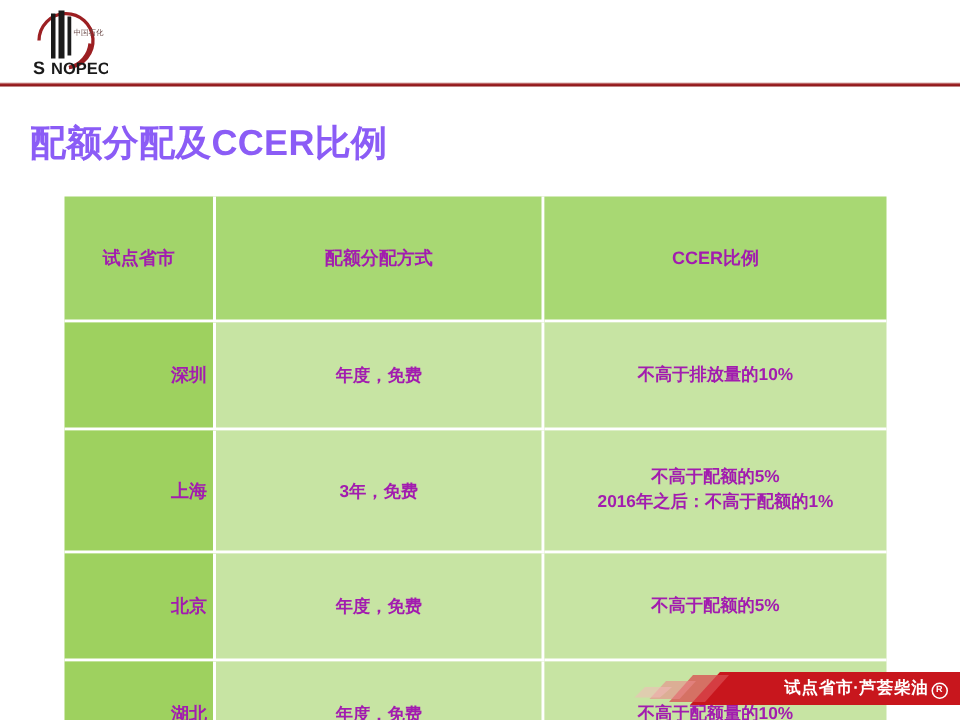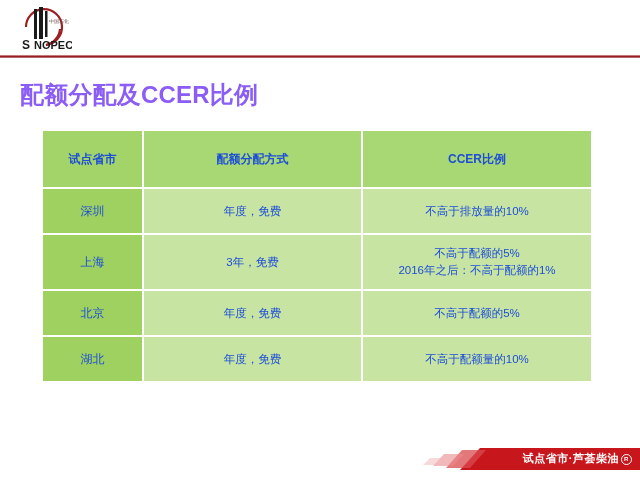--- a/index.html
+++ b/index.html
@@ -66,47 +66,49 @@
   }
   table.alloc col.c1 { width: 101px; }
   table.alloc col.c2 { width: 219px; }
   table.alloc col.c3 { width: 228px; }
 
   table.alloc th, table.alloc td {
     border-right: 2px solid #ffffff;
     border-bottom: 2px solid #ffffff;
     text-align: center;
     vertical-align: middle;
-    color: #1d4ed8;
-    padding: 4px 4px;
+    color: #a21caf;
+    padding: 17px 4px;
   }
   table.alloc th:last-child, table.alloc td:last-child { border-right: none; }
   table.alloc tr:last-child td { border-bottom: none; }
 
   
   table.alloc thead th {
     height: 48px;
     font-size: 12px;
     font-weight: bold;
     background: #a2d46a;
   }
   table.alloc thead th.h1 { background: #a2d46a; }
   table.alloc thead th.h2 { background: #a8d873; }
   table.alloc thead th.h3 { background: #a8d873; }
 
   
   table.alloc tbody td {
     font-size: 11.5px;
     background: #c7e4a3;
     height: 36px;
+    font-weight: bold;
   }
   table.alloc tbody td.prov {
     background: #9ed15f;
-    font-weight: normal;
+    font-weight: bold;
     font-size: 12px;
+    text-align: right;
   }
   table.alloc tbody tr.tall td { height: 46px; }
   .cell-lines { line-height: 1.45; }
 
   
   .banner {
     position: absolute;
     right: 0; bottom: 10px;
     height: 22px;
     width: 220px;

